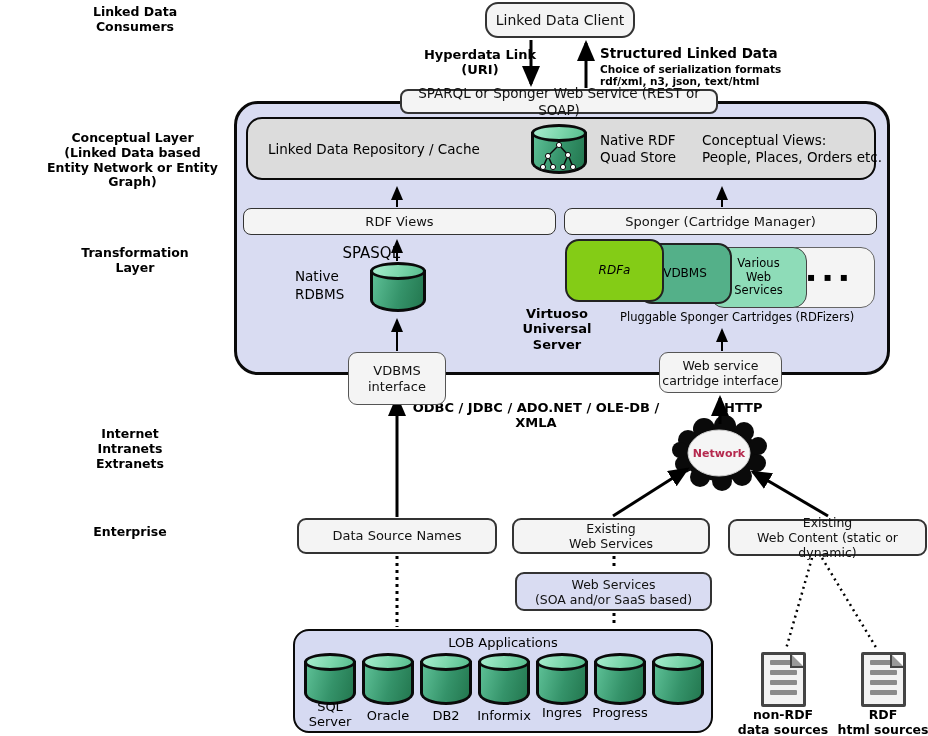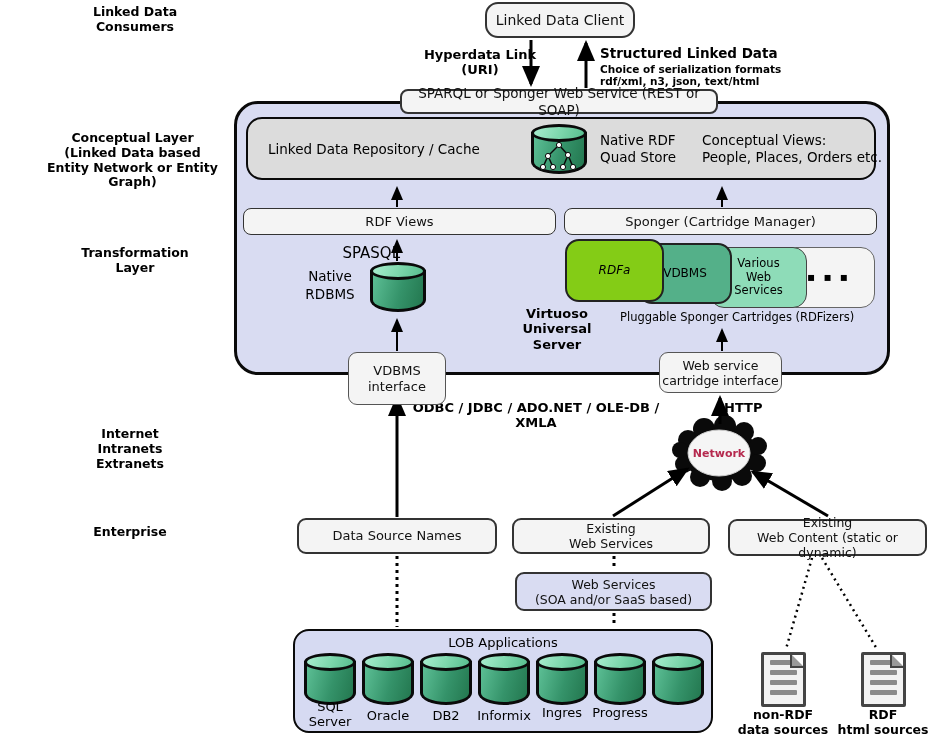--- a/index.html
+++ b/index.html
@@ -101,21 +101,21 @@
 People, Places, Orders etc.</div>
 
   <div class="box" style="left:243px;top:208px;width:313px;height:27px;border-width:1.5px;border-radius:8px;">
     <span>RDF Views</span>
   </div>
   <div class="box" style="left:564px;top:208px;width:313px;height:27px;border-width:1.5px;border-radius:8px;">
     <span>Sponger (Cartridge Manager)</span>
   </div>
 
   <div class="abs" style="left:330px;top:244px;width:70px;text-align:right;font-size:15px;">SPASQL</div>
-  <div class="abs ml" style="left:295px;top:268px;width:70px;text-align:center;font-size:13.5px;line-height:1.3;">Native
+  <div class="abs ml" style="left:295px;top:268px;width:70px;font-size:13.5px;line-height:1.3;">Native
 RDBMS</div>
   <div class="cylinder" style="left:370px;top:262px;width:56px;height:50px;">
     <div class="cyl-body"></div>
     <div class="cyl-top"></div>
   </div>
 
   <div class="cart" style="left:782px;top:247px;width:93px;height:61px;background:#f4f4f4;border:1.5px solid #666;z-index:1;font-weight:bold;letter-spacing:2px;">
     <span>▪ ▪ ▪</span>
   </div>
   <div class="cart ml" style="left:710px;top:247px;width:97px;height:61px;background:#8edcb8;border:1.5px solid #444;z-index:2;font-size:11.5px;">

